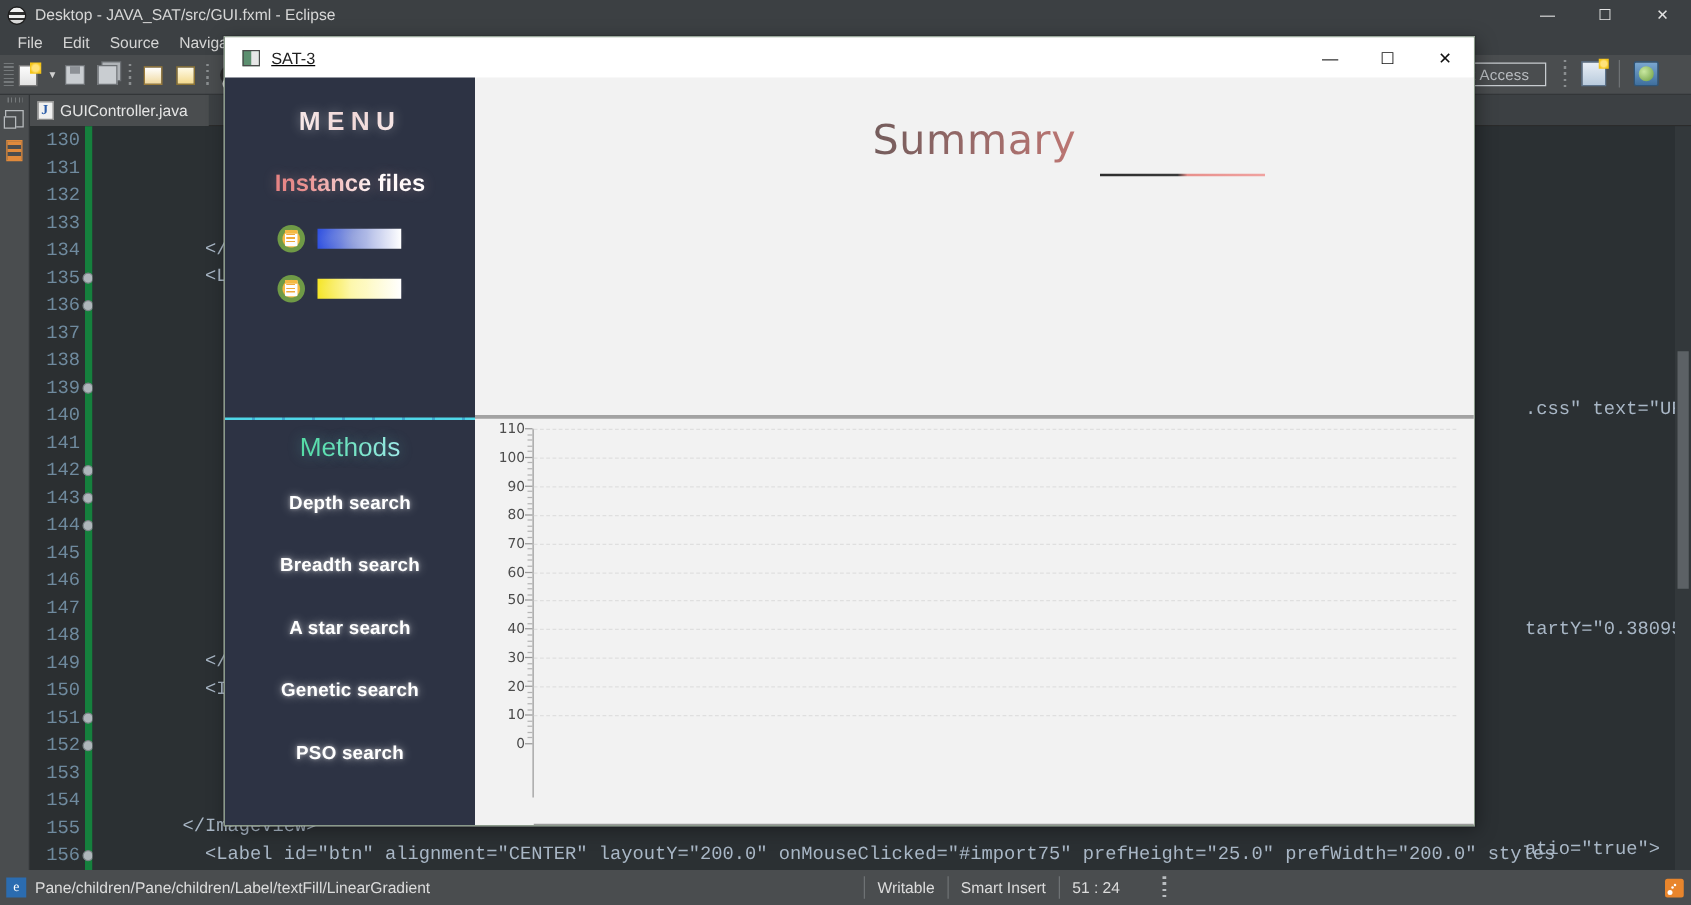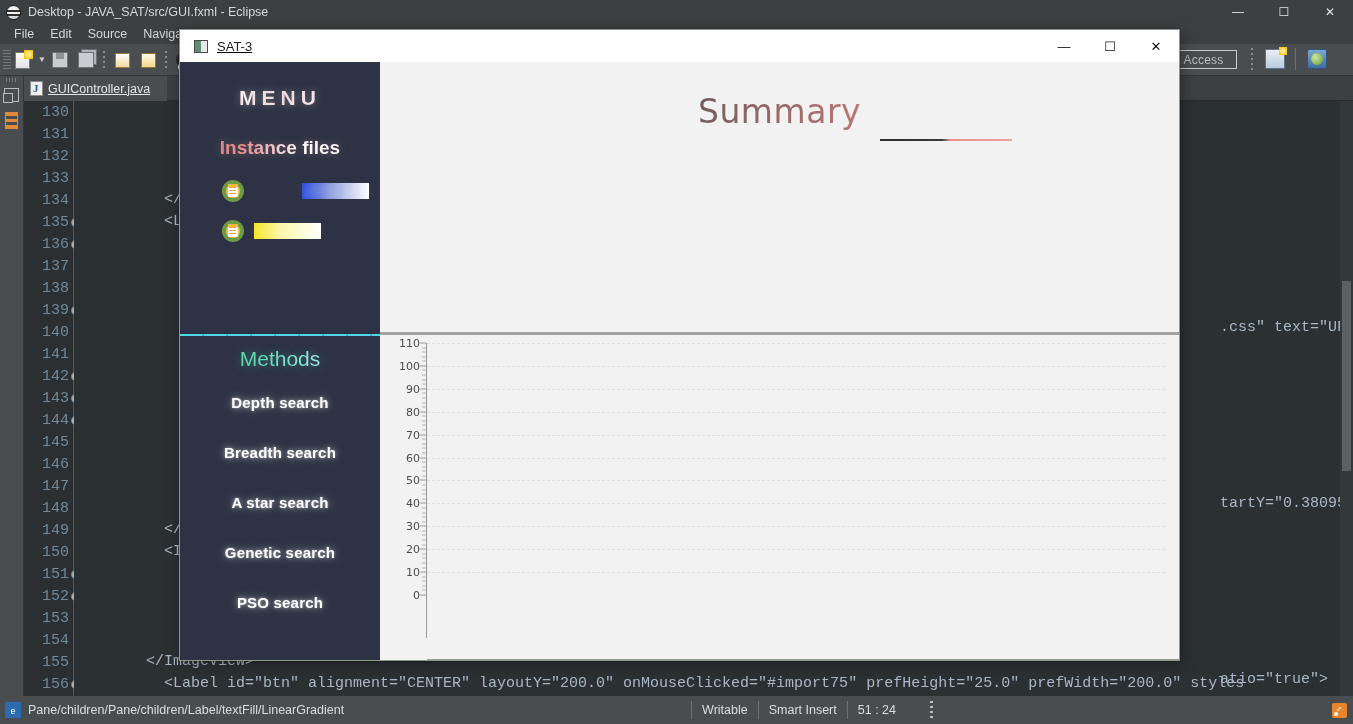--- a/index.html
+++ b/index.html
@@ -105,26 +105,26 @@
   .editor-area { position:absolute; left:24px; top:76px; right:0; bottom:28px; background:#2b2b2b; }
   .tabrow { position:absolute; left:0; top:0; height:25px; right:0; background:#3c4043;
     border-bottom:1px solid #2b2b2b; }
   .tab-active {
     position:absolute; left:0; top:0; height:25px; width:143px; background:#4a4d4f;
     display:flex; align-items:center; padding-left:6px; gap:5px;
   }
   .tab-jicon { width:13px;height:15px; background:#f0f0f0; border:1px solid #8a8a8a; position:relative; flex:none;}
   .tab-jicon:after { content:'J'; position:absolute; left:2px; top:0px; font-size:11px; color:#2b5ca8; font-weight:bold;
     font-family:"Liberation Serif", serif; }
-  .tab-label { color:#e4e4e4; font-size:12.5px; white-space:nowrap;text-decoration:underline; }
+  .tab-label { color:#e4e4e4; font-size:12.5px; white-space:nowrap; }
   .tab-close { position:absolute; left:166px; top:5px; color:#cf4a3a; font-size:13px; font-weight:bold; }
 
   .code-wrap { position:absolute; left:0; top:25px; right:0; bottom:0; display:flex; background:#2b2f31; }
   .gutter { width:50px; flex:none; background:#2b2f31; position:relative;
-    border-right:1px solid #15803d; }
+    border-right:6px solid #15803d; }
   .gutter-line { height:22px; display:flex; align-items:center; justify-content:flex-end;
     padding-right:4px; color:#6f8a9e; font-size:15px; font-family:"Liberation Mono", monospace; position:relative; }
   .fold { position:absolute; right:-7px; top:7px; width:9px;height:9px; border-radius:50%;
     background:#aeb6bb; border:1px solid #7d8589; }
   .code-col { flex:1; position:relative; background:#2b3033; overflow:hidden; }
   .code-line { height:22px; line-height:22px; font-family:"Liberation Mono", monospace;
     font-size:15px; color:#a9b7c6; white-space:pre; }
 
   .code-scroll-v { position:absolute; right:0; top:25px; width:13px; bottom:0; background:#33383b; }
   .code-scroll-thumb { position:absolute; right:2px; top:180px; width:9px; height:190px; background:#5c6165; }
@@ -198,21 +198,21 @@
     box-shadow: inset 0 2px 0 #f4b942, inset 0 5px 0 -2px #f4b942;
   }
   .file-icon:before {
     content:''; position:absolute; left:7px; top:7px; width:7px; height:7px; z-index:2;
     background: repeating-linear-gradient(to bottom,#f0a93a 0 1px, transparent 1px 3px);
   }
   .file-label { font-size:14.5px; font-weight:bold; letter-spacing:0.3px;
     -webkit-background-clip:text; background-clip:text; color:transparent;
     text-shadow: 0 0 7px rgba(255,255,255,0.18); }
   .fl-0 { background: linear-gradient(90deg,#4e9e80 0%,#c9d6d2 45%,#ffffff 100%); }
-  .fl-1 { background: linear-gradient(90deg,#2b4de0 0%,#8e9ddc 42%,#ffffff 100%); margin-left: 48px; }
+  .fl-1 { background: linear-gradient(90deg,#2b4de0 0%,#8e9ddc 42%,#ffffff 100%); }
   .fl-2 { background: linear-gradient(90deg,#f5e522 0%,#fdf7a8 40%,#ffffff 100%); }
 
   .divider-line {
     position:absolute; left:0; right:0; top:272px; height:2px;
     background: repeating-linear-gradient(to right,#4fd7e8 0 22px, #3fa8d0 22px 24px);
   }
   .section-heading-methods {
     position:absolute; left:0; right:0; top:285px; text-align:center;
     font-size:21px; font-weight:normal;
     background: linear-gradient(90deg,#2ecc71 0%,#5fe0b0 40%,#aeeef2 75%,#d6f6fa 100%);

